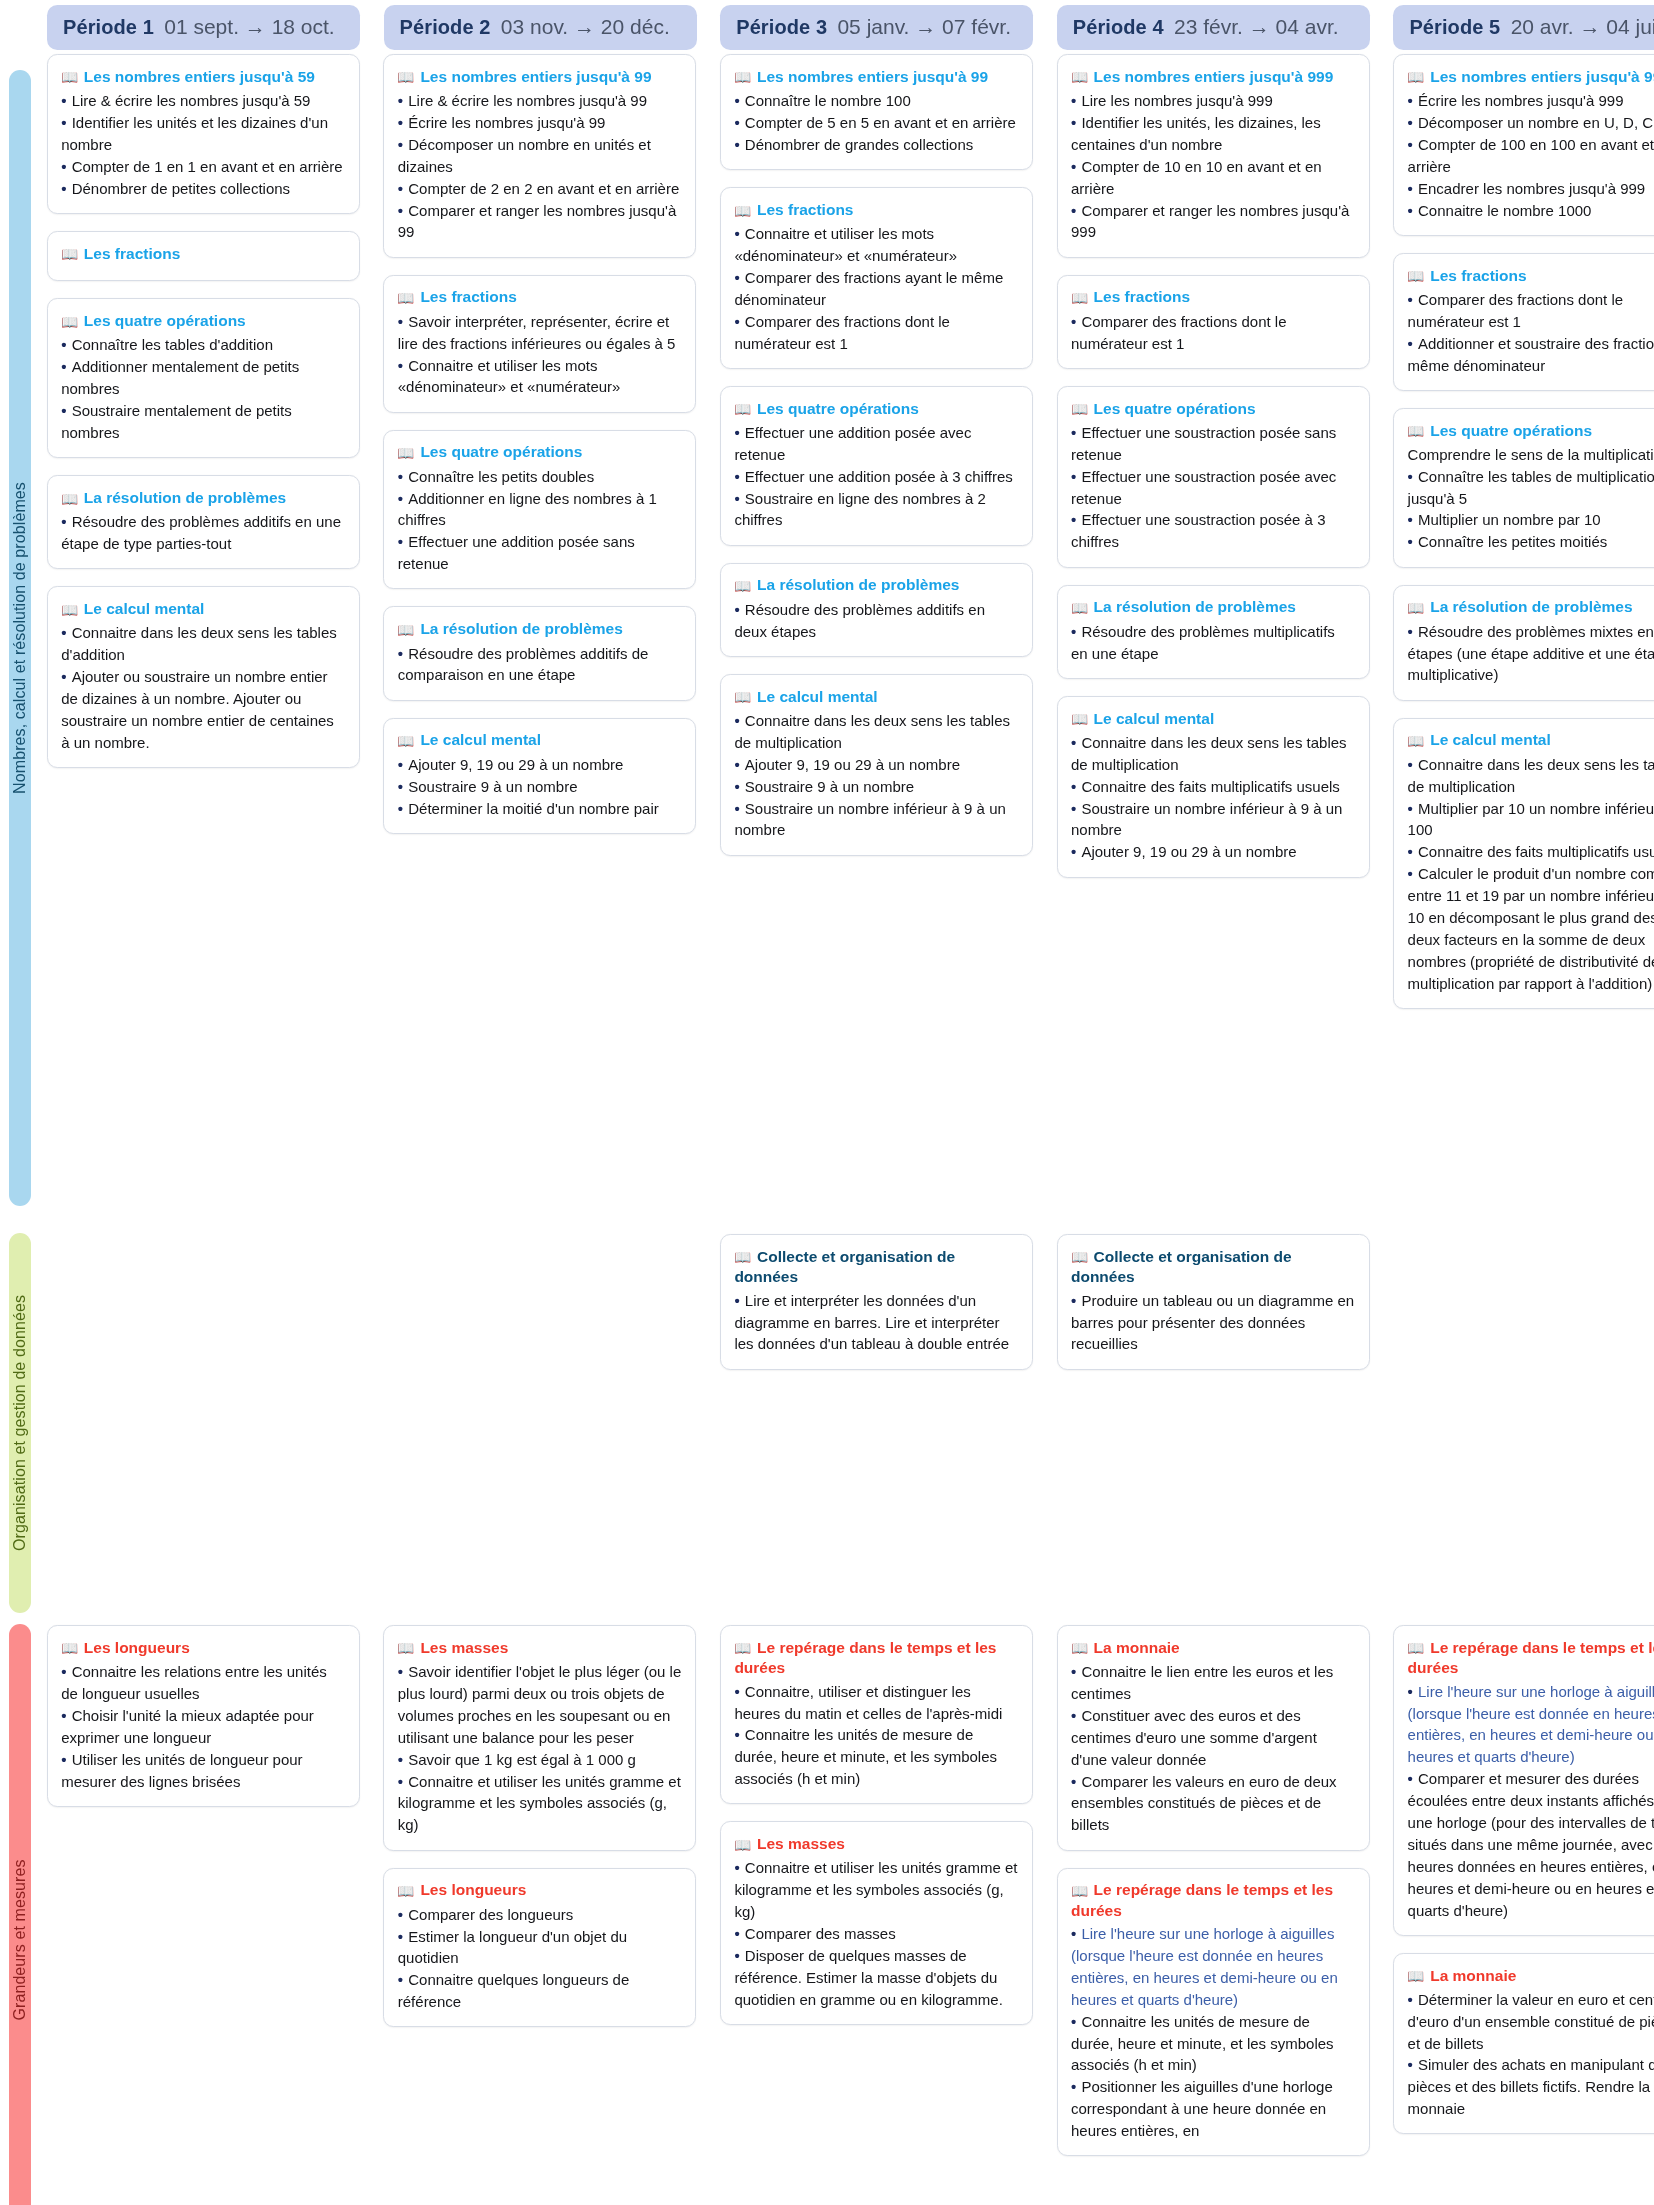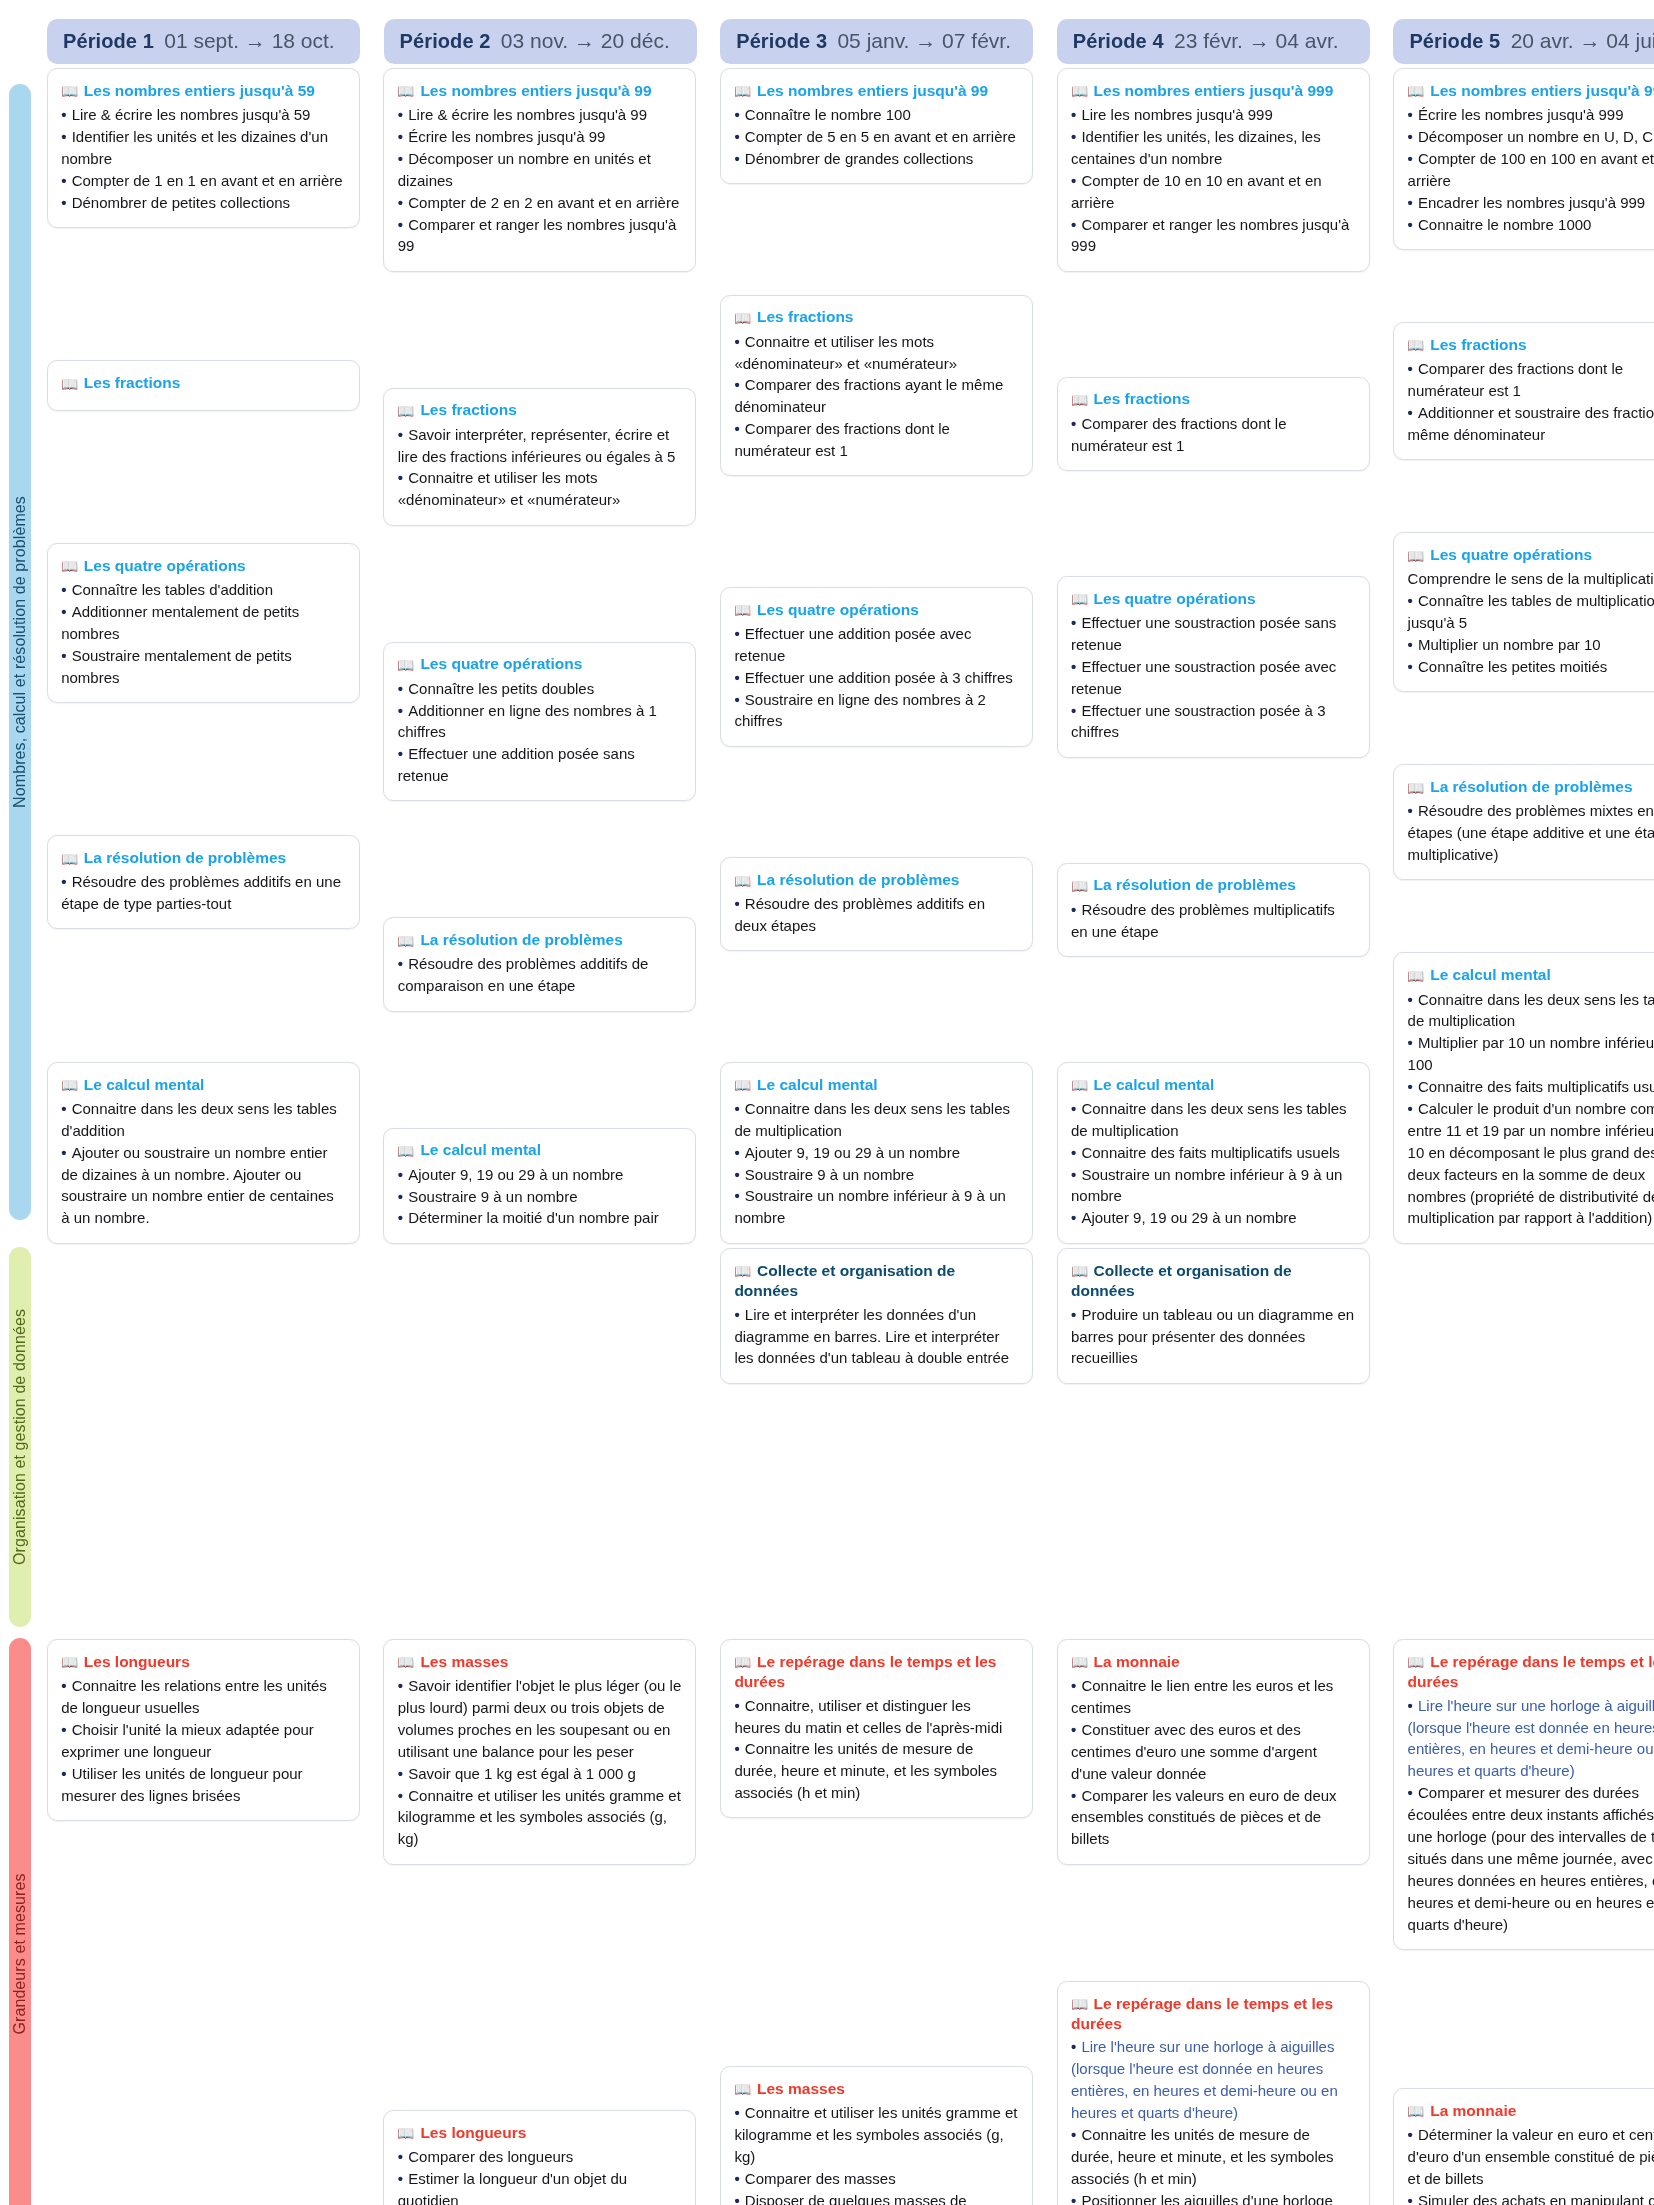--- a/index.html
+++ b/index.html
@@ -15,21 +15,21 @@
     height: 2205px;
     overflow: hidden;
     position: relative;
   }
 
   
   .header-row {
     display: flex;
     align-items: center;
     padding-left: 47px;
-    padding-top: 19px;
+    padding-top: 5px;
     gap: 0;
   }
   .spine-spacer { width: 0px; flex: none; }
   .period-header {
     width: 313px;
     margin-right: 23.6px;
     background: #c8d2ef;
     border-radius: 10.3px;
     padding: 10.3px 16px;
     display: flex;
@@ -84,22 +84,21 @@
     display: flex;
     gap: 23.6px;
     flex: 1;
     padding-top: 4.4px;
   }
   .band-col {
     width: 313px;
     flex: none;
     display: flex;
     flex-direction: column;
-    gap: 5px;
-    justify-content: space-between;
+    gap: 17px;
   }
 
   
   .card {
     background: #ffffff;
     border: 0.7px solid #d8dde6;
     border-radius: 10.3px;
     padding: 11.8px 13.3px 13.3px 13.3px;
     box-shadow: 0 0.7px 1.5px rgba(0,0,0,0.05);
   }

